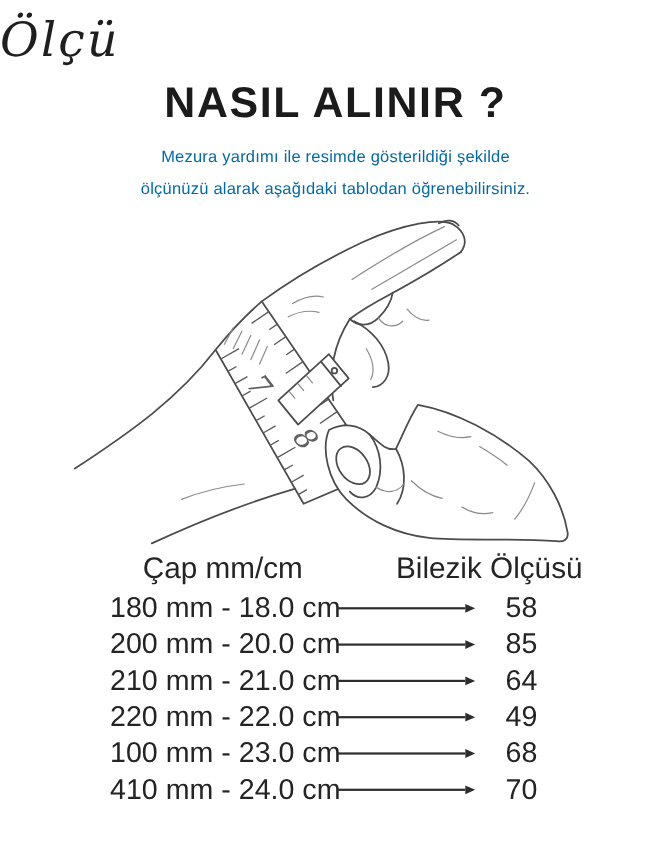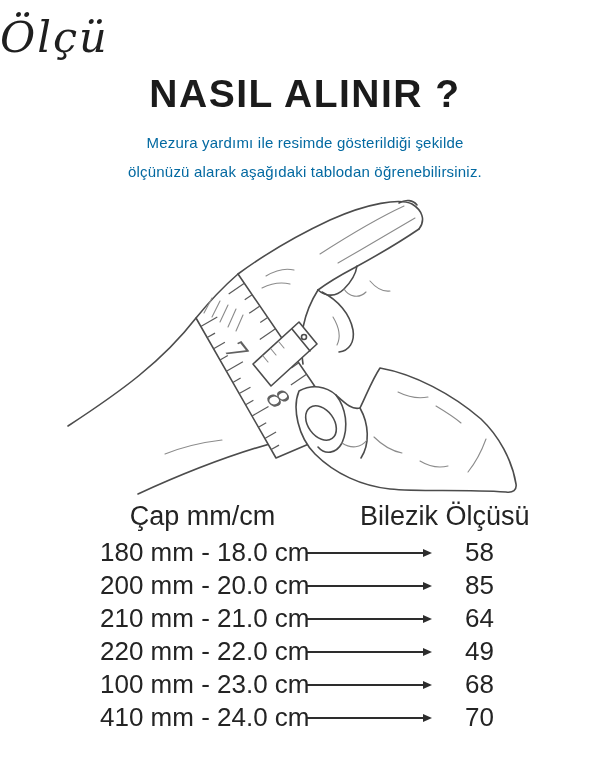--- a/index.html
+++ b/index.html
@@ -34,21 +34,21 @@
   .size-table{margin-top:4px;}
   .tbl-header{display:flex;margin-left:85px;width:450px;height:33px;line-height:33px;font-size:27px;color:#242424;}
   .col1{width:235px;text-align:center;}
   .col2{width:175px;margin-left:auto;}
   .tbl-rows{margin-left:100px;width:394px;margin-top:3px;}
   .tbl-row{display:flex;align-items:center;height:33px;font-size:26px;color:#242424;}
   .row-label{white-space:nowrap;}
   .row-arrow{flex:1;display:flex;align-items:center;margin-left:-3px;margin-right:5px;min-width:40px;}
   .arrow-line{flex:1;height:2px;background:#2d2d2d;}
   .arrow-head{width:0;height:0;border-left:9px solid #2d2d2d;border-top:4px solid transparent;border-bottom:4px solid transparent;}
-  .row-value{width:40px;text-align:right;margin-left:17px;}
+  .row-value{width:40px;text-align:center;margin-left:17px;}
 </style>
 </head>
 <body>
 
 <div class="page">
 
   <div class="script-title">Ölçü</div>
 
   <div class="main-title">NASIL ALINIR ?</div>
 

